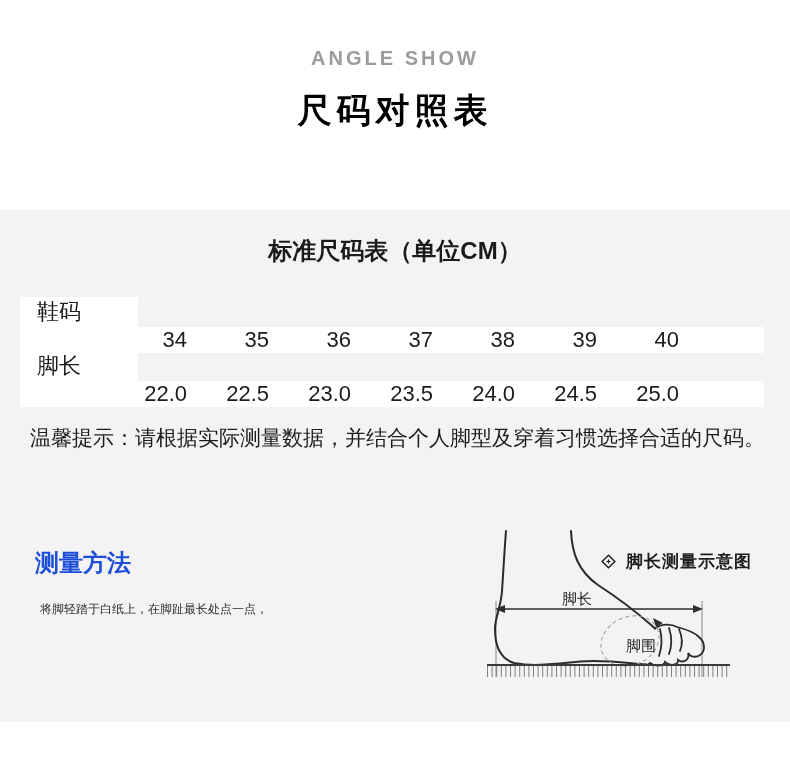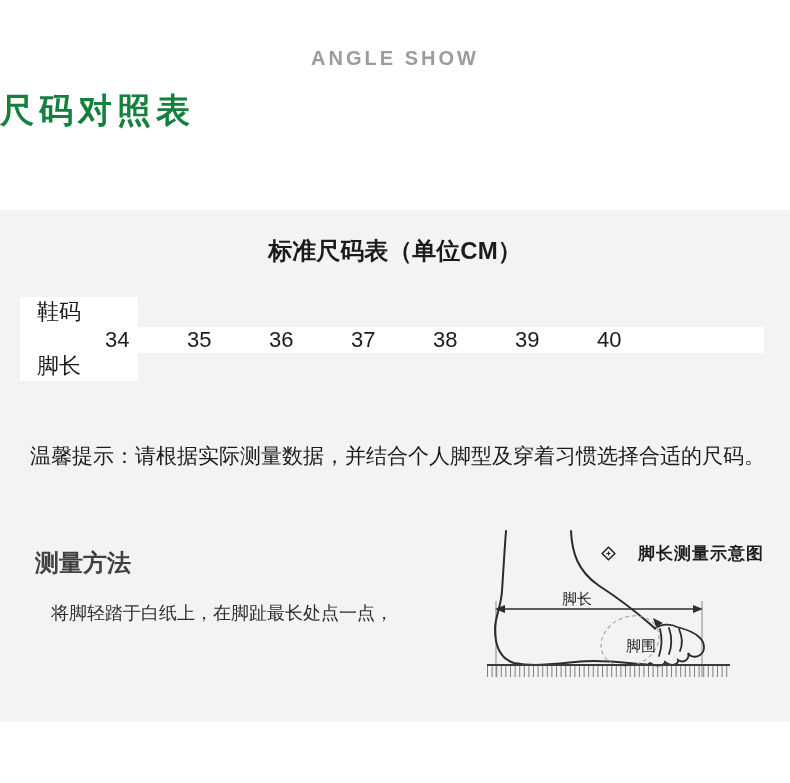--- a/index.html
+++ b/index.html
@@ -22,24 +22,25 @@
     top: 47px; left: 0; right: 0;
     text-align: center;
     font-size: 20px;
     font-weight: 700;
     letter-spacing: 3px;
     color: #9c9c9c;
   }
   .page-title {
     position: absolute;
     top: 88px; left: 0; right: 0;
+    text-align: center;
     font-size: 34px;
     font-weight: 600;
     letter-spacing: 5px;
-    color: #15803d;
+    color: #000000;
   }
 
   
   .panel {
     position: absolute;
     top: 210px; left: 0;
     width: 790px; height: 512px;
     background: #f3f3f3;
   }
   .panel-title {
@@ -75,55 +76,55 @@
     flex: none;
   }
   .cell-values {
     flex: 1;
     display: flex;
     justify-content: center;
     align-items: center;
     font-size: 22px;
     color: #1b1b1b;
   }
-  .cell-values span { width: 82px; text-align: left; }
+  .cell-values span { width: 82px; text-align: right; }
 
   .tip {
     position: absolute;
-    top: 232px; left: 30px;
+    top: 214px; left: 30px;
     font-size: 21px;
     color: #1c1c1c;
     white-space: nowrap;
   }
 
   
   .measure-heading {
     position: absolute;
     top: 337px; left: 35px;
     font-size: 24px;
     font-weight: 700;
-    color: #404040;
+    color: #1d4ed8;
   }
   .measure-line1, .measure-line2 {
     position: absolute;
-    left: 51px;
-    font-size: 18px;
+    left: 40px;
+    font-size: 12px;
     color: #2c2c2c;
     white-space: nowrap;
   }
   .measure-line1 { top: 391px; }
   .measure-line2 { top: 426px; }
 
   
   .diagram-caption {
     position: absolute;
-    top: 332px; left: 600px;
+    top: 340px; left: 600px;
     display: flex;
     align-items: center;
-    gap: 21px;
+    gap: 9px;
   }
   .diamond-icon-svg { display: block; }
   .diagram-caption-text {
     font-size: 17px;
     font-weight: 700;
     letter-spacing: 1px;
     color: #1d1d1d;
   }
   .foot-svg {
     position: absolute;
@@ -155,20 +156,29 @@
           <span>35</span>
           <span>36</span>
           <span>37</span>
           <span>38</span>
           <span>39</span>
           <span>40</span>
         </div>
       </div>
       <div class="size-row">
         <div class="cell cell-label">脚长</div>
+        <div class="cell cell-values">
+          <span>22.0</span>
+          <span>22.5</span>
+          <span>23.0</span>
+          <span>23.5</span>
+          <span>24.0</span>
+          <span>24.5</span>
+          <span>25.0</span>
+        </div>
       </div>
     </div>
 
     <p class="tip">温馨提示：请根据实际测量数据，并结合个人脚型及穿着习惯选择合适的尺码。</p>
 
     <h2 class="measure-heading">测量方法</h2>
     <p class="measure-line1">将脚轻踏于白纸上，在脚趾最长处点一点，</p>
 
     <div class="diagram-caption">
       <svg class="diamond-icon-svg" width="17" height="17" viewBox="0 0 17 17">

